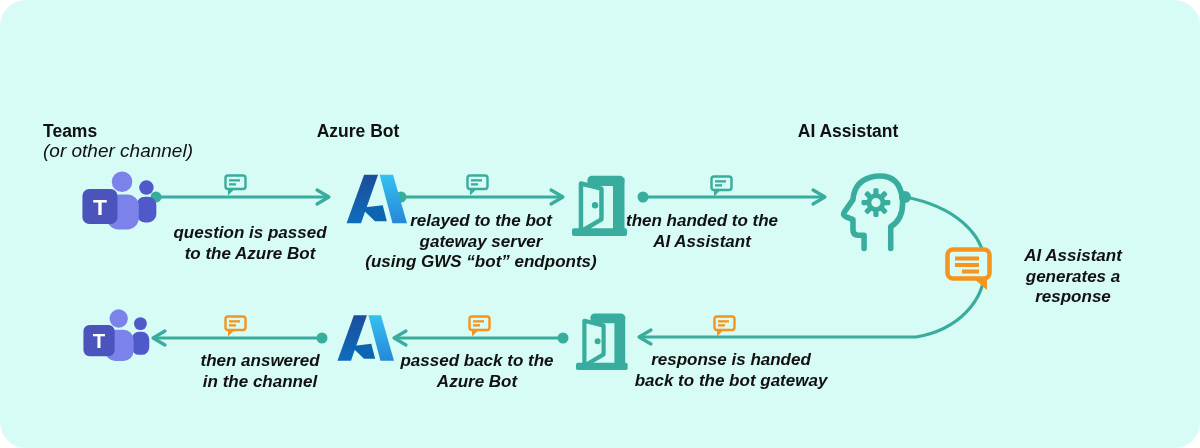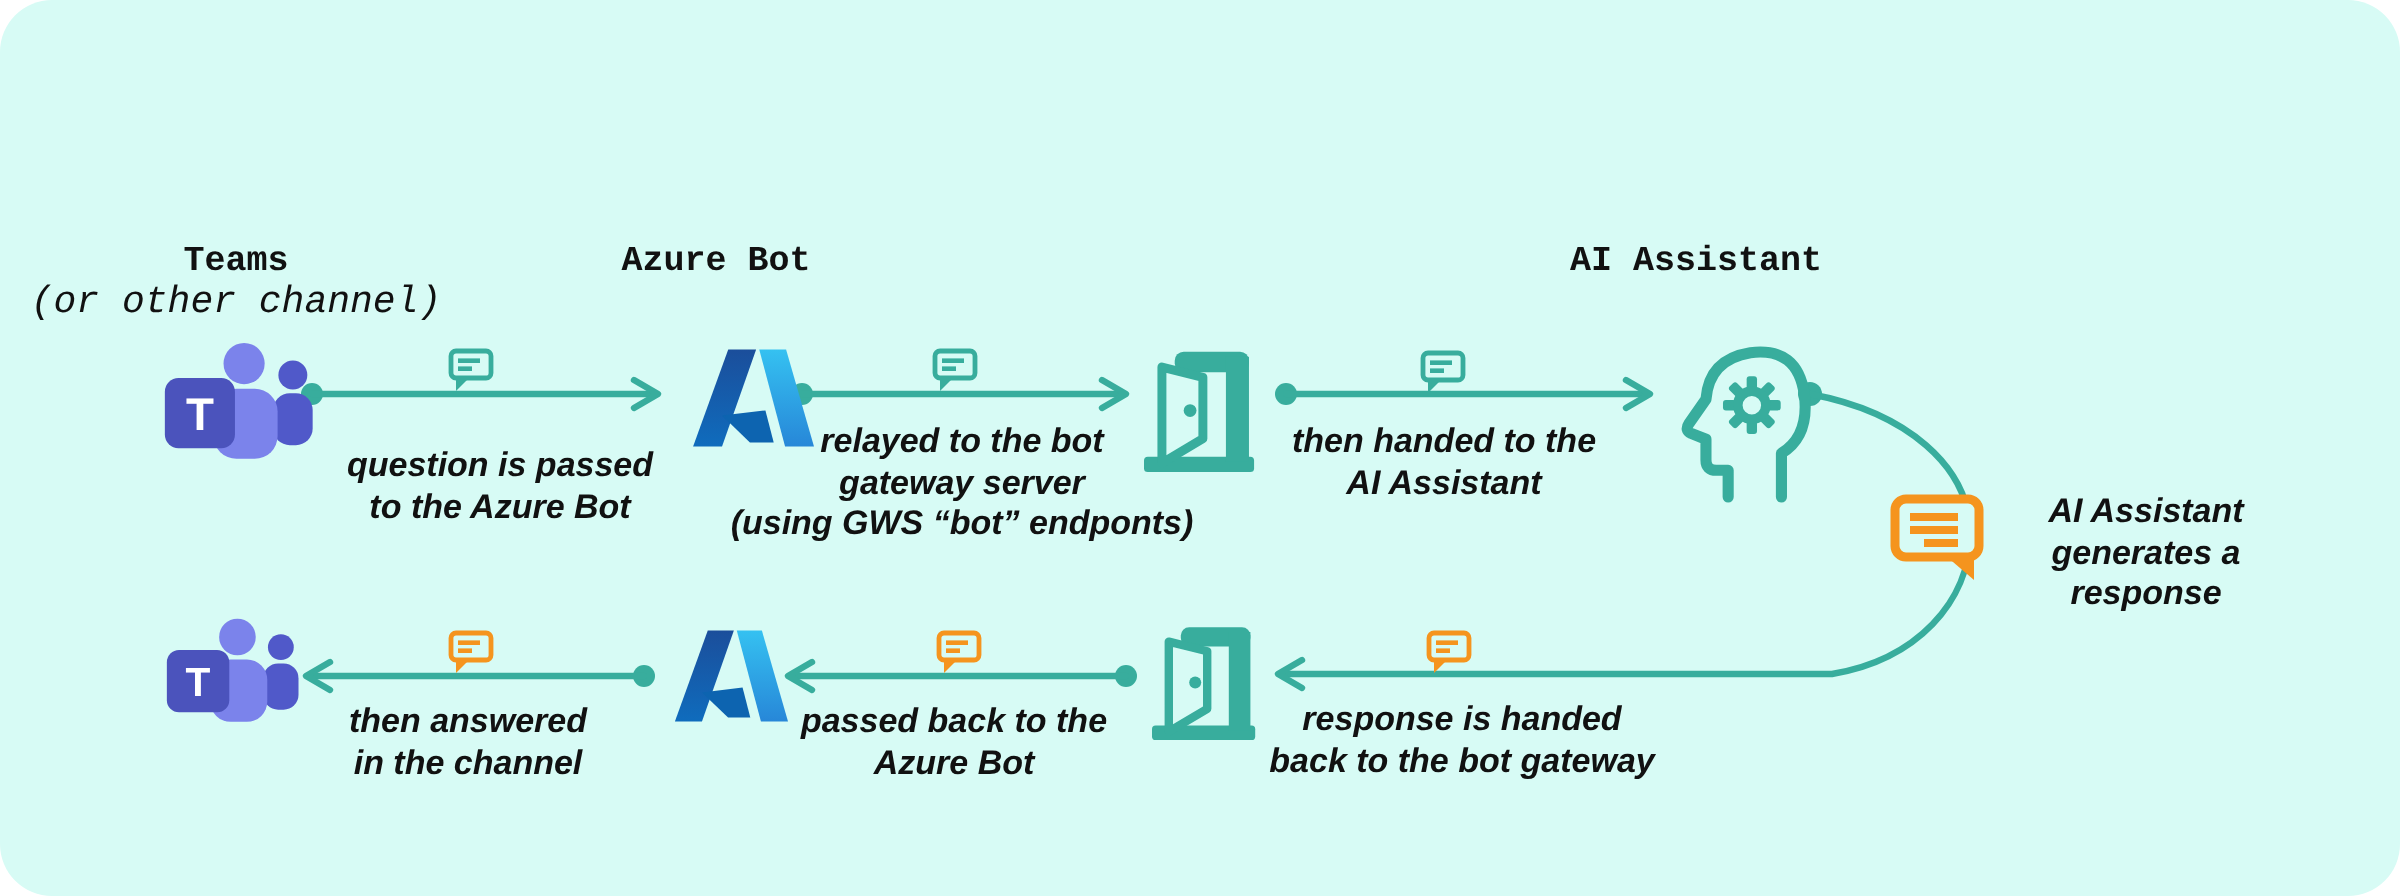--- a/index.html
+++ b/index.html
@@ -1,19 +1,19 @@
 <!DOCTYPE html>
 <html style="--background: #D7FBF5; --teal: #38AD9D; --orange: #F5941E; --text: #111111; --teams-dark: #4B53BC; --teams-mid: #7B83EB; --teams-light: #5059C9; --azure-dark-top: #1B4E9B; --azure-dark-bottom: #0F6CBD; --azure-light-top: #35C1F1; --azure-light-bottom: #2787D8; --azure-shadow: #0D64B0; --logo-letter: #FFFFFF;"><head>
 <meta charset="utf-8">
 <style>
   html,body{margin:0;padding:0;background:#ffffff;}
   body{font-family:"Liberation Sans",sans-serif;color:var(--text,#111);width:1200px;height:448px;overflow:hidden;}
   .canvas{position:relative;width:1200px;height:448px;background:var(--background,#d7fbf5);border-radius:26px;overflow:hidden;}
   .title{position:absolute;top:54px;left:0;width:1200px;text-align:center;font-size:27px;font-weight:bold;font-style:italic;letter-spacing:.2px;}
-  .colhead{position:absolute;top:121px;transform:translateX(-50%);text-align:center;font-size:17.5px;font-weight:bold;white-space:nowrap;line-height:20px;font-family:Liberation Mono, monospace;}
+  .colhead{position:absolute;top:121px;transform:translateX(-50%);font-size:17.5px;font-weight:bold;white-space:nowrap;line-height:20px;}
   .colsub{display:block;font-weight:normal;font-style:italic;font-size:19px;}
   .flabel{position:absolute;transform:translateX(-50%);text-align:center;font-style:italic;font-weight:600;font-size:17px;line-height:20.5px;white-space:pre-line;}
   .icon{position:absolute;}
   .overlay{position:absolute;left:0;top:0;pointer-events:none;}
   svg{display:block;}
 </style>
 </head>
 <body>
 
 <div class="canvas">
@@ -199,24 +199,24 @@
       <rect x="17" y="22.5" width="17" height="4" style="fill:var(--orange)"></rect>
       <polygon points="28,31 42,43 42,31" style="fill:var(--orange)"></polygon>
     </svg>
   </span>
 
   <div class="flabel" style="left:250px;top:211px;margin-top:12px;">question is passed
 to the Azure Bot</div>
   <div class="flabel" style="left:481px;top:211px;">relayed to the bot
 gateway server
 (using GWS “bot” endponts)</div>
-  <div class="flabel" style="left:722px;top:211px;">then handed to the
+  <div class="flabel" style="left:702px;top:211px;">then handed to the
 AI Assistant</div>
   <div class="flabel" style="left:1073px;top:246px;">AI Assistant
 generates a response</div>
   <div class="flabel" style="left:731px;top:350px;">response is handed
 back to the bot gateway</div>
   <div class="flabel" style="left:477px;top:351px;">passed back to the
 Azure Bot</div>
-  <div class="flabel" style="left:234px;top:351px;">then answered
+  <div class="flabel" style="left:260px;top:351px;">then answered
 in the channel</div>
 
 </div>
 
 </body></html>

